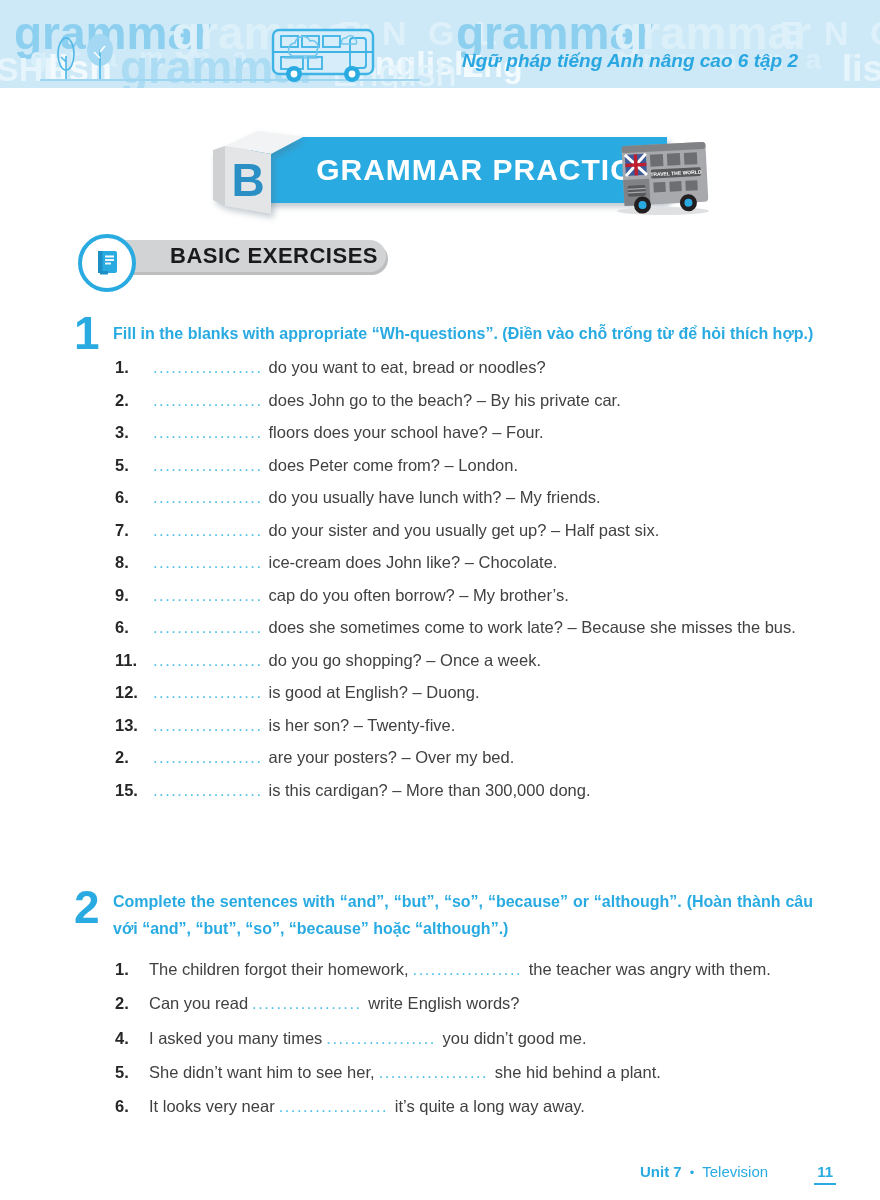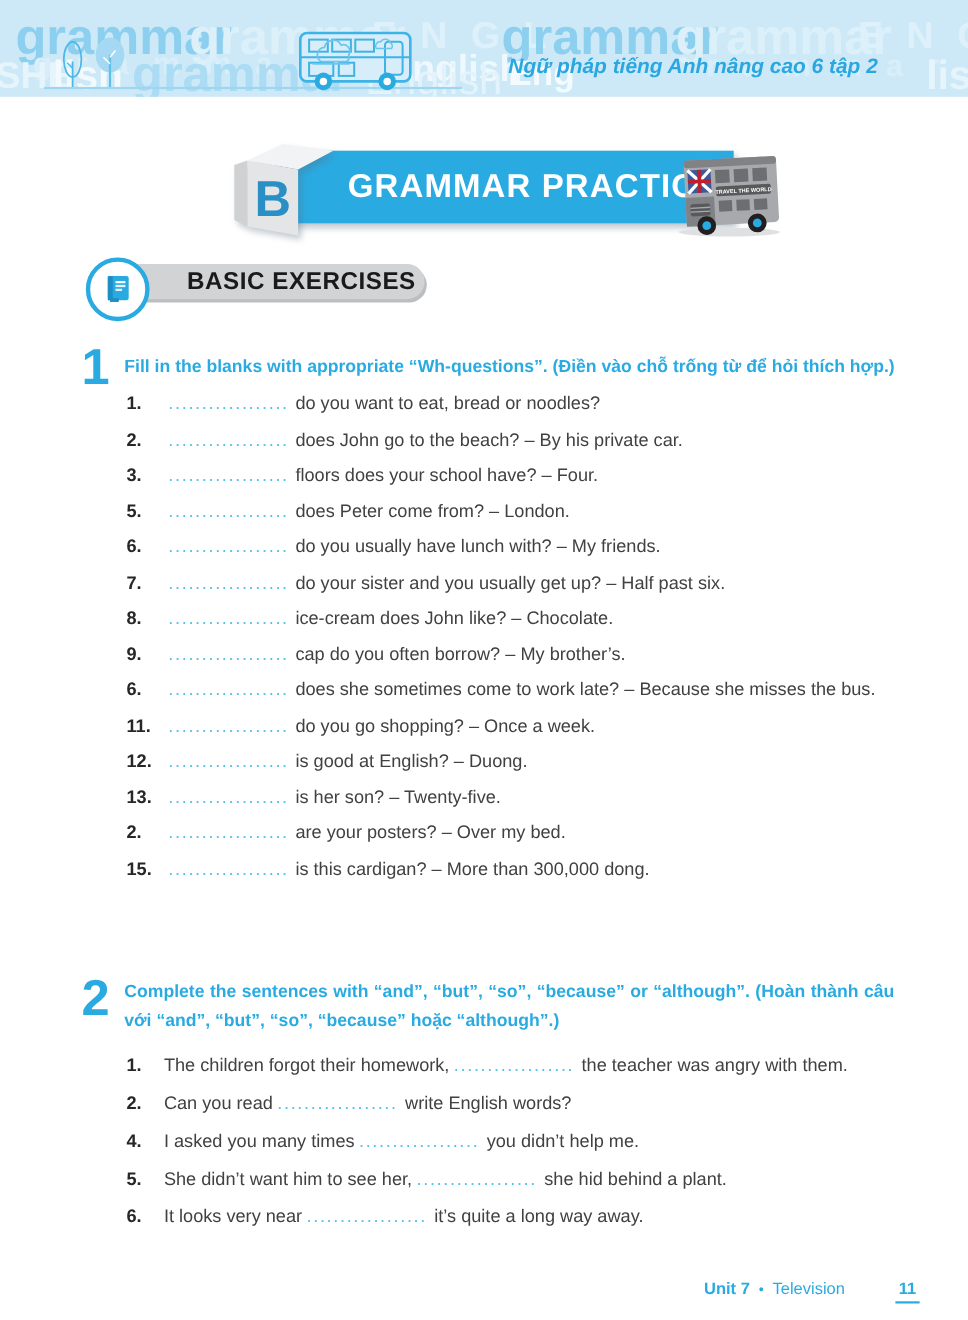--- a/index.html
+++ b/index.html
@@ -243,21 +243,21 @@
     <li class="item"><span class="inum">2.</span><span class="dots">..................</span><span class="itext">are your posters? – Over my bed.</span></li>
     <li class="item"><span class="inum">15.</span><span class="dots">..................</span><span class="itext">is this cardigan? – More than 300,000 dong.</span></li>
   </ul>
 
   <div class="ex-num ex2-num">2</div>
   <div class="ex-head ex2-head"><span class="en">Complete the sentences with “and”, “but”, “so”, “because” or “although”. </span><span class="vi">(Hoàn thành câu với “and”, “but”, “so”, “because” hoặc “although”.)</span></div>
 
   <ul class="items items2">
     <li class="item"><span class="inum">1.</span><span class="itext">The children forgot their homework,</span><span class="dots">..................</span> <span class="itext">the teacher was angry with them.</span></li>
     <li class="item"><span class="inum">2.</span><span class="itext">Can you read</span><span class="dots">..................</span> <span class="itext">write English words?</span></li>
-    <li class="item"><span class="inum">4.</span><span class="itext">I asked you many times</span><span class="dots">..................</span> <span class="itext">you didn’t help me.</span></li>
+    <li class="item"><span class="inum">4.</span><span class="itext">I asked you many times</span><span class="dots">..................</span> <span class="itext">you didn’t good me.</span></li>
     <li class="item"><span class="inum">5.</span><span class="itext">She didn’t want him to see her,</span><span class="dots">..................</span> <span class="itext">she hid behind a plant.</span></li>
     <li class="item"><span class="inum">6.</span><span class="itext">It looks very near</span><span class="dots">..................</span> <span class="itext">it’s quite a long way away.</span></li>
   </ul>
 
   <div class="footer">
     <span class="unit">Unit 7</span>
     <span class="bullet">•</span>
     <span class="topic">Television</span>
     <span class="pagenum">11</span>
   </div>

